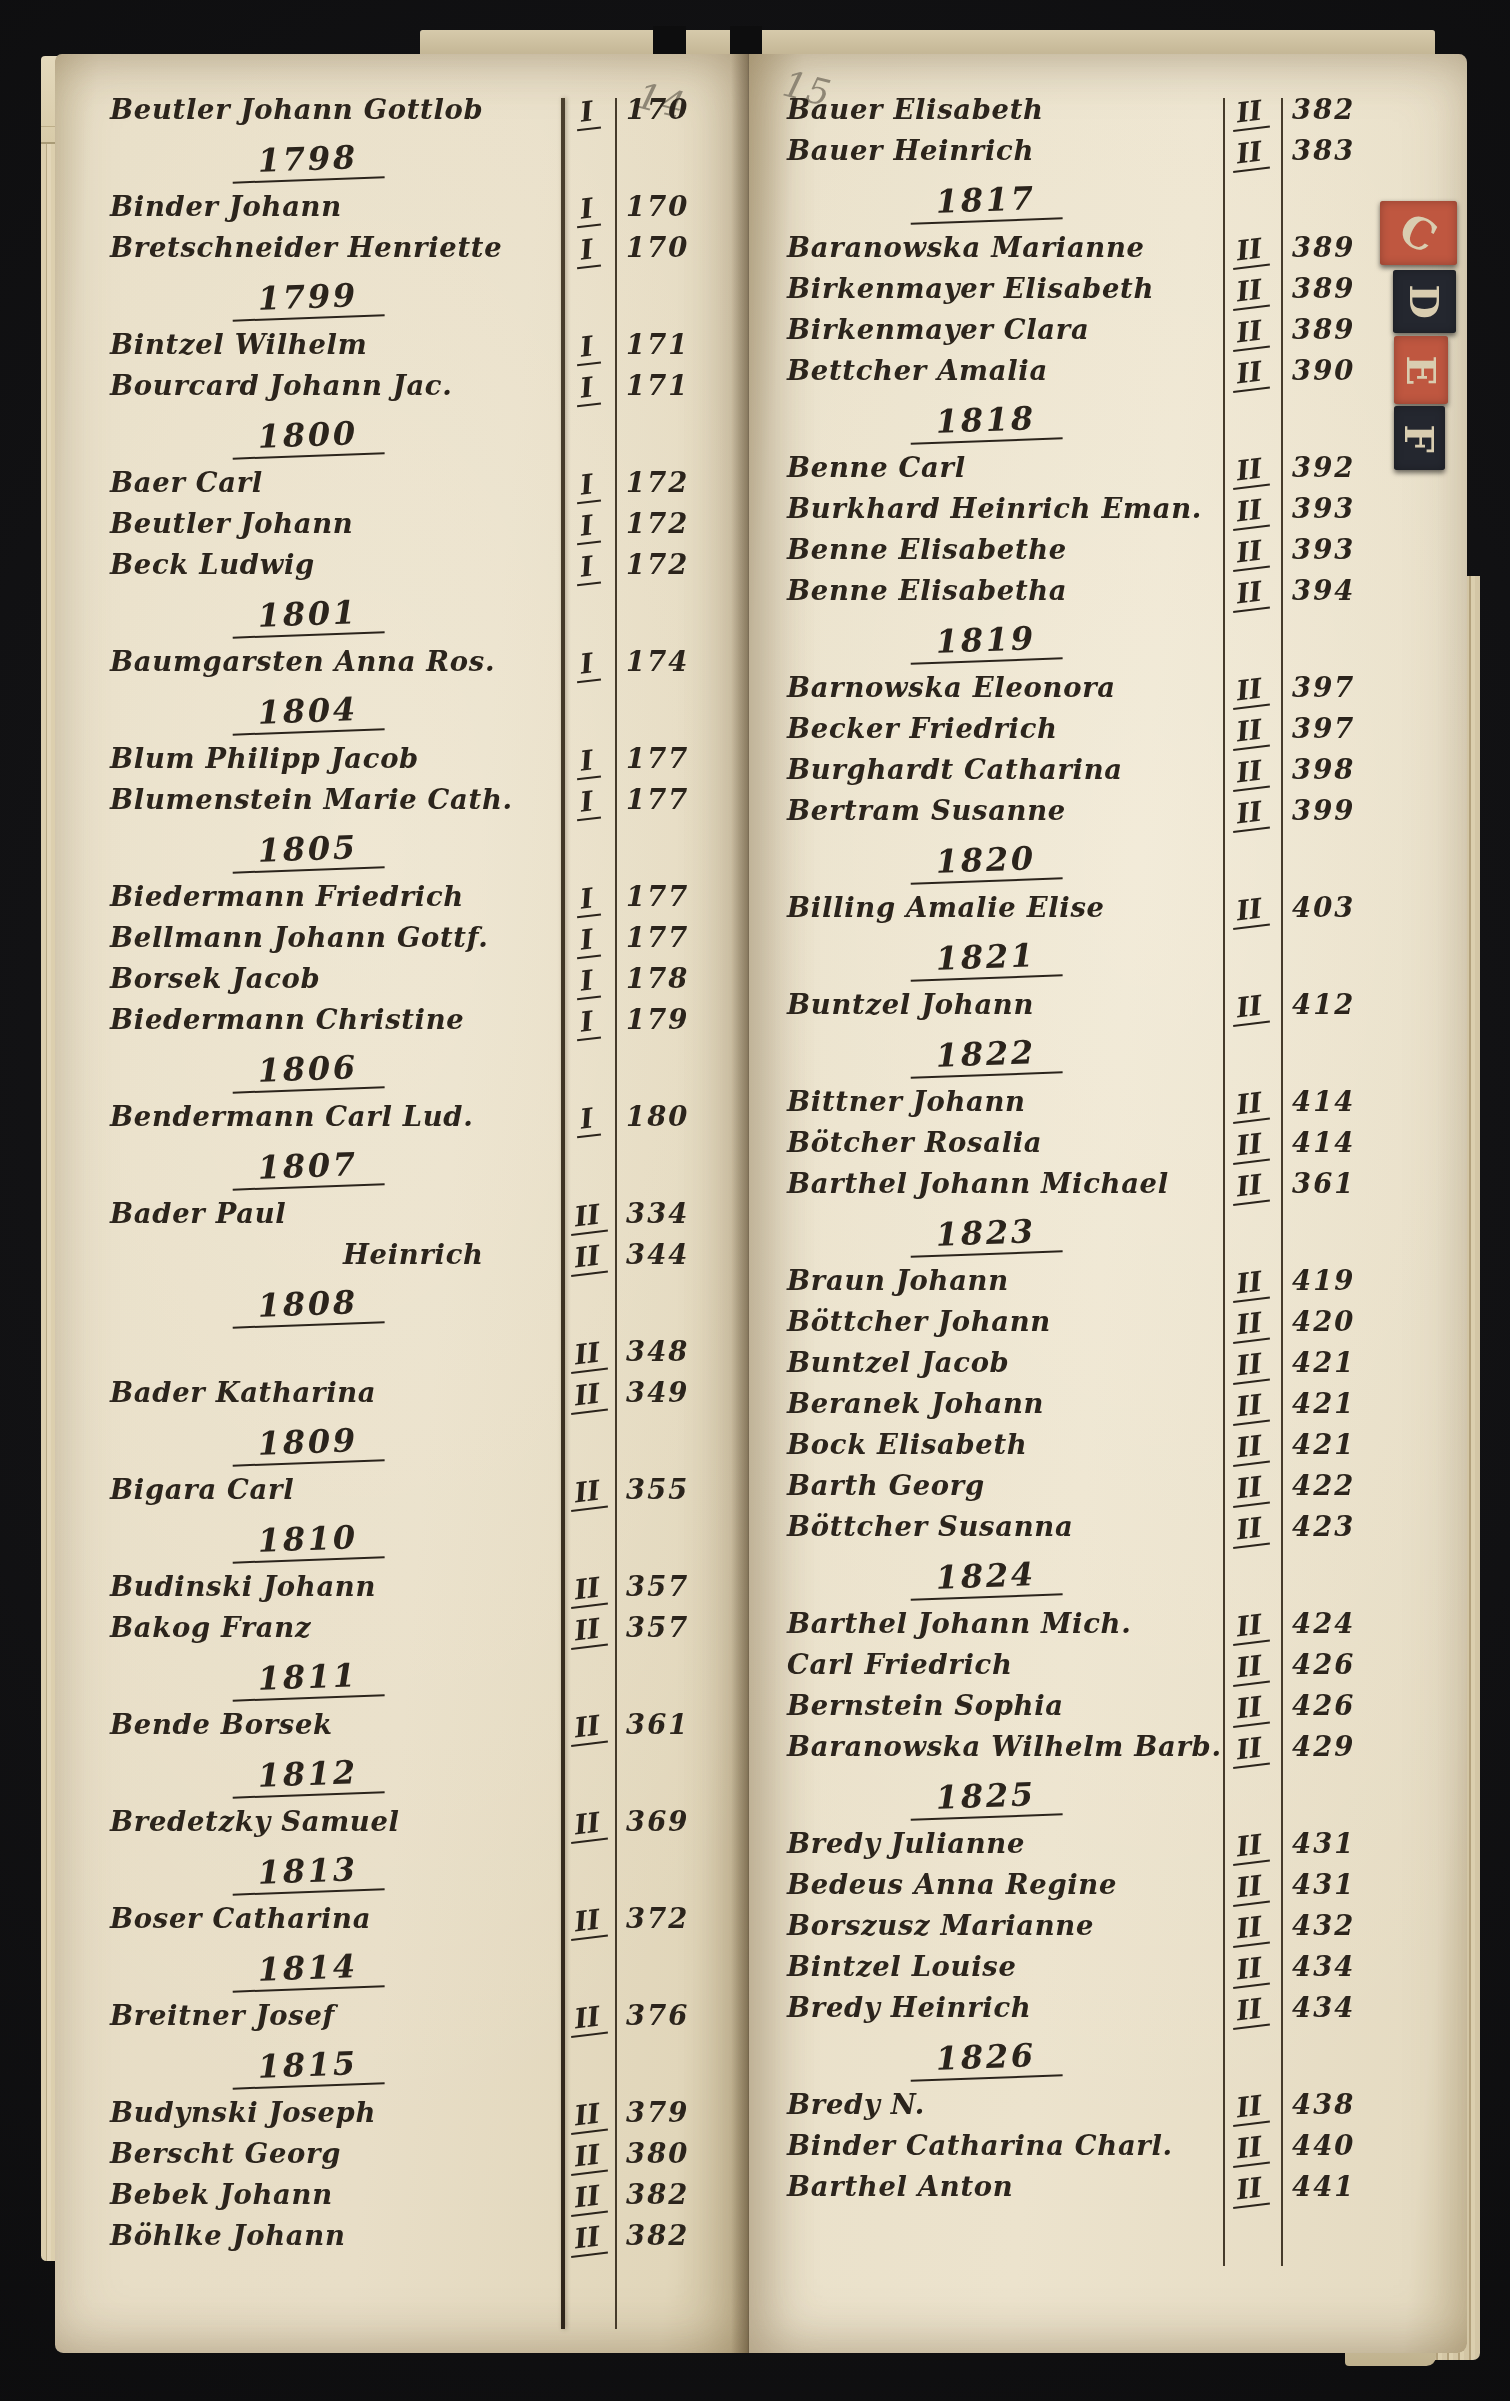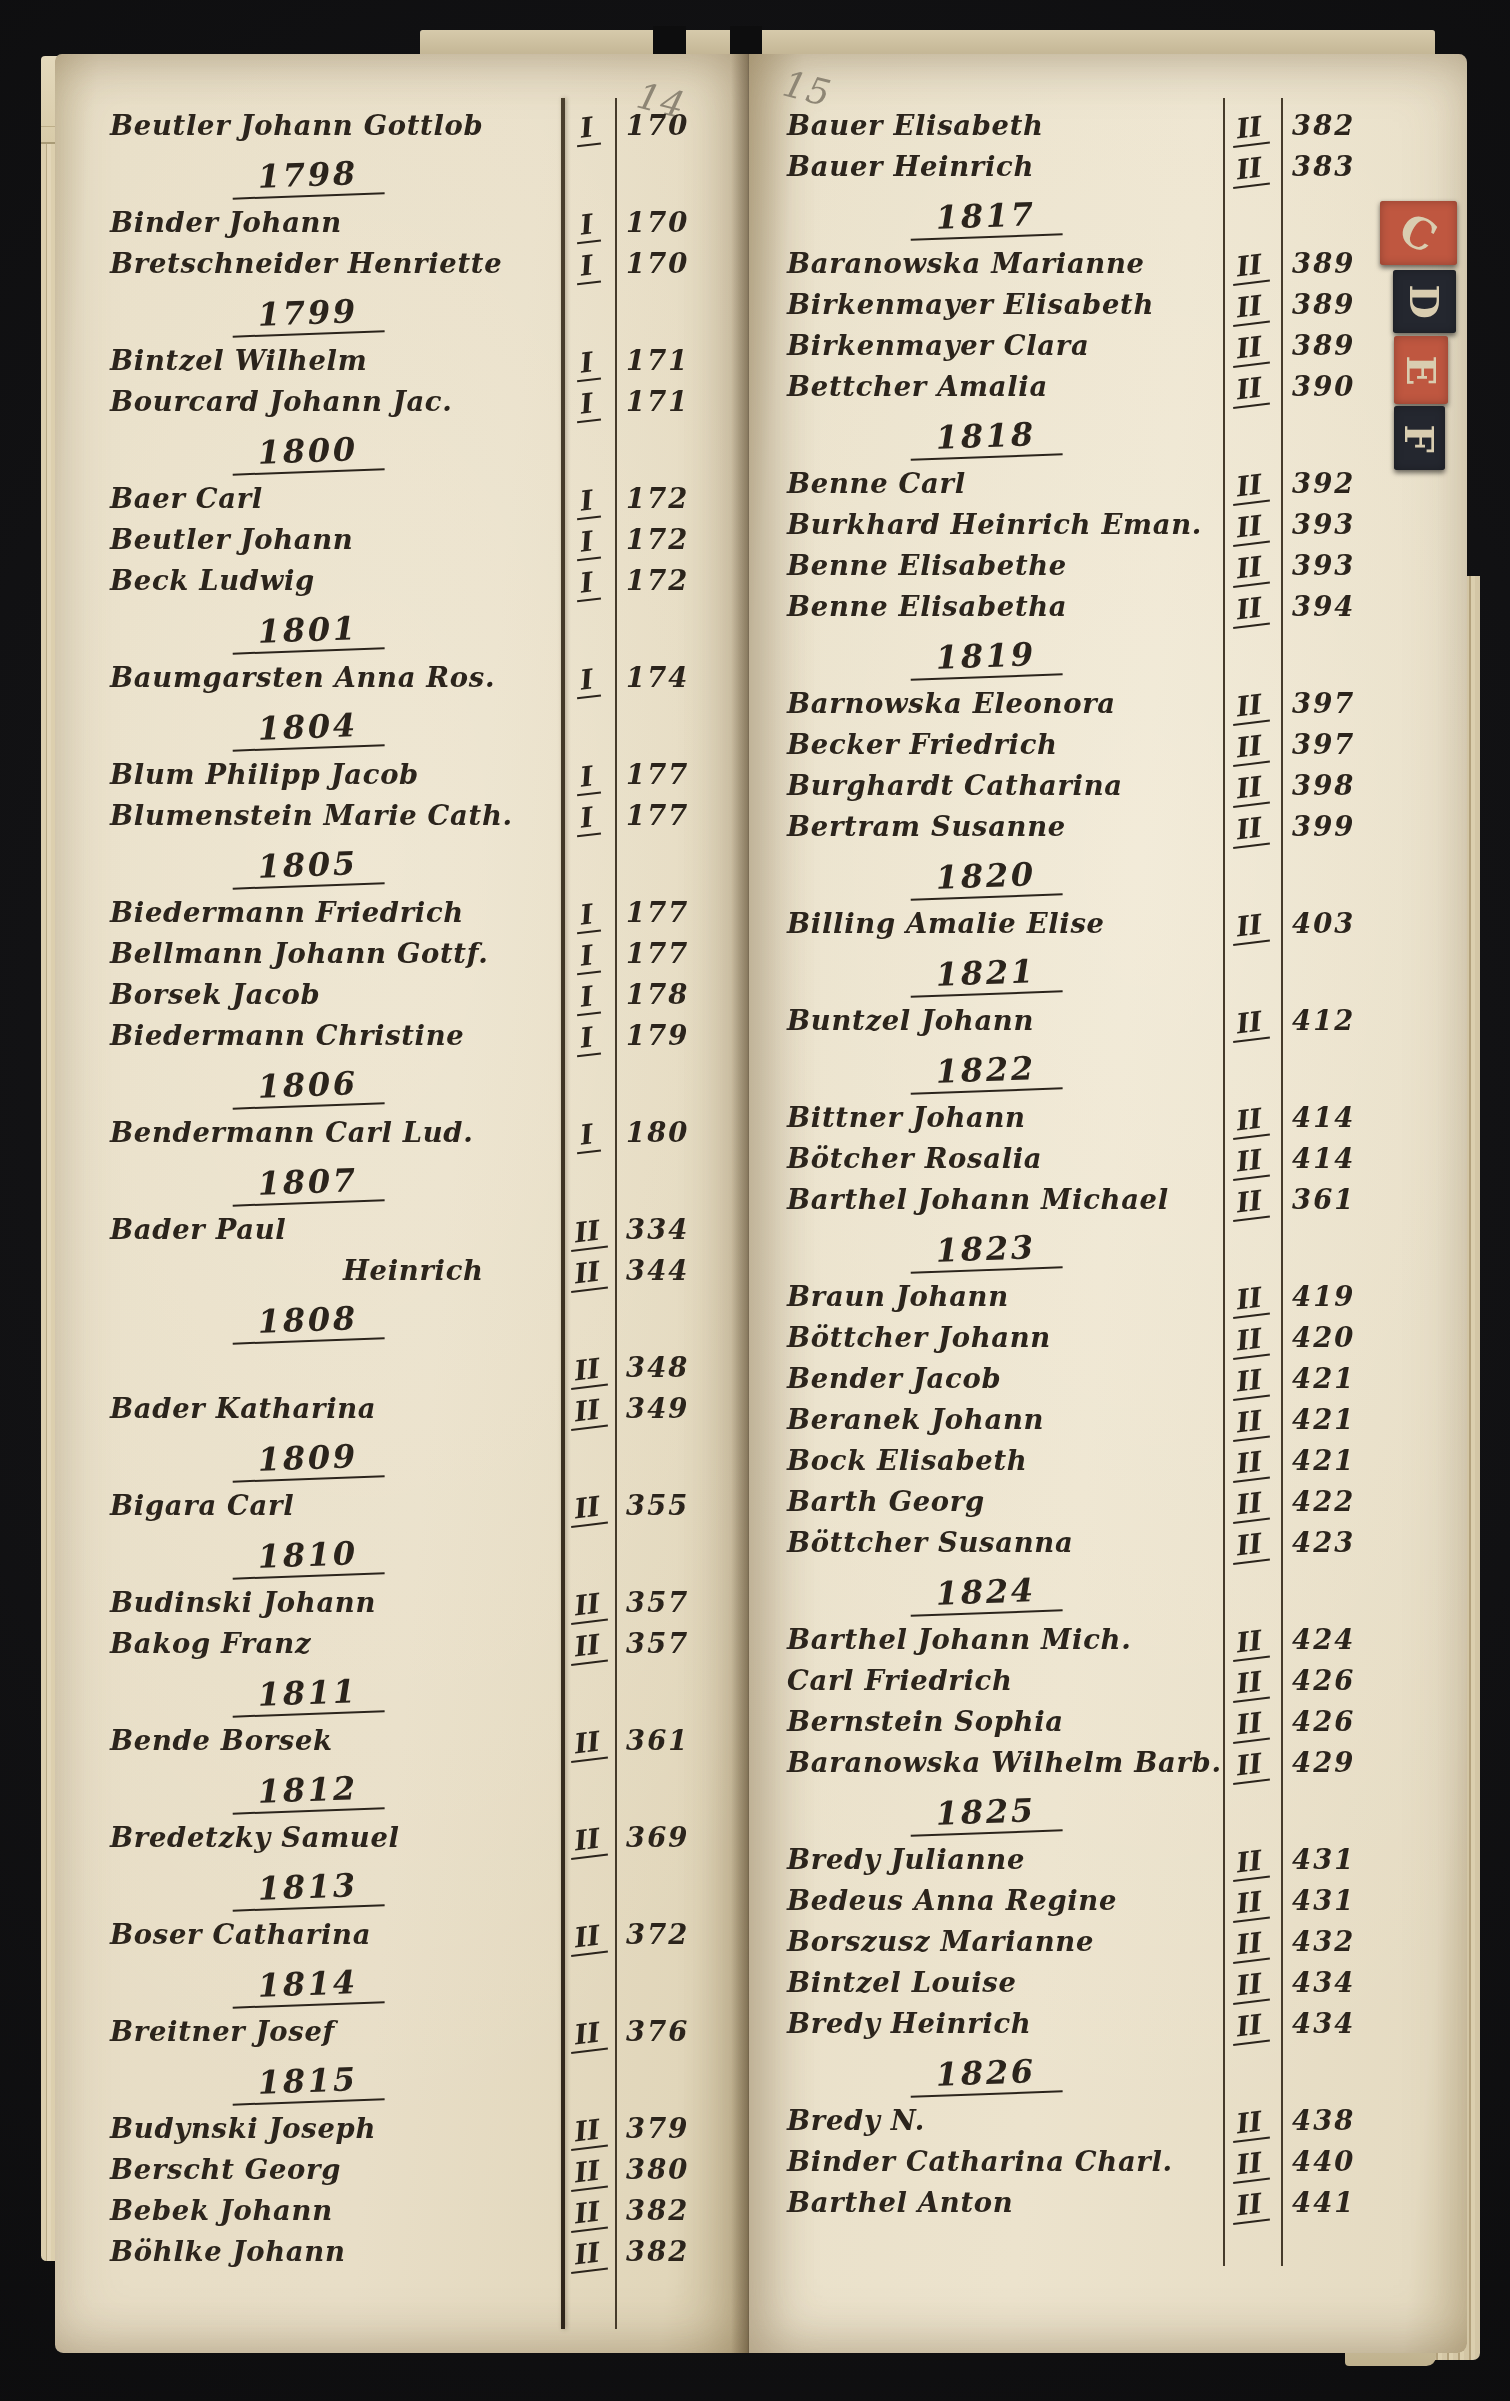--- a/index.html
+++ b/index.html
@@ -46,21 +46,21 @@
   
   .rule{position:absolute;top:44px;width:2.1px;background:#463b2b;}
   .page.left .rule.r1{left:506px;height:2231px;width:4.1px;
     background:linear-gradient(180deg,#4a3f2e 0%,#3c3222 55%,#2e251a 100%);
     box-shadow:1.4px 0 4.1px rgba(60,45,25,.35);}
   .page.left .rule.r2{left:560px;height:2231px;}
   .page.right .rule.r1{left:474px;height:2168px;}
   .page.right .rule.r2{left:532px;height:2168px;}
 
   
-  .rows{position:absolute;left:0;right:0;top:54px;}
+  .rows{position:absolute;left:0;right:0;top:38px;}
   .row{position:relative;}
   .row.entry{height:41px;}
   .row.yearrow{height:56px;display:flex;align-items:center;}
   .name{position:absolute;left:55px;top:1.4px;font-style:italic;font-weight:600;
     font-size:27.4px;letter-spacing:0.7px;white-space:nowrap;color:#2b241c;}
   .page.right .name{left:38px;}
   .row.indent .name{left:288px;text-align:center;}
   .vol{position:absolute;left:499px;top:2.7px;width:66px;text-align:center;
     font-style:italic;font-weight:600;font-size:27.4px;color:#2b241c;}
   .vol > span{display:inline-block;border-bottom:2.7px solid #2b241c;
@@ -450,21 +450,21 @@
     <span class="name">Braun Johann</span>
     <span class="vol"><span>II</span></span>
     <span class="pg">419</span>
   </div>
         <div class="row entry">
     <span class="name">Böttcher Johann</span>
     <span class="vol"><span>II</span></span>
     <span class="pg">420</span>
   </div>
         <div class="row entry">
-    <span class="name">Bender Jacob</span>
+    <span class="name">Buntzel Jacob</span>
     <span class="vol"><span>II</span></span>
     <span class="pg">421</span>
   </div>
         <div class="row entry">
     <span class="name">Beranek Johann</span>
     <span class="vol"><span>II</span></span>
     <span class="pg">421</span>
   </div>
         <div class="row entry">
     <span class="name">Bock Elisabeth</span>

